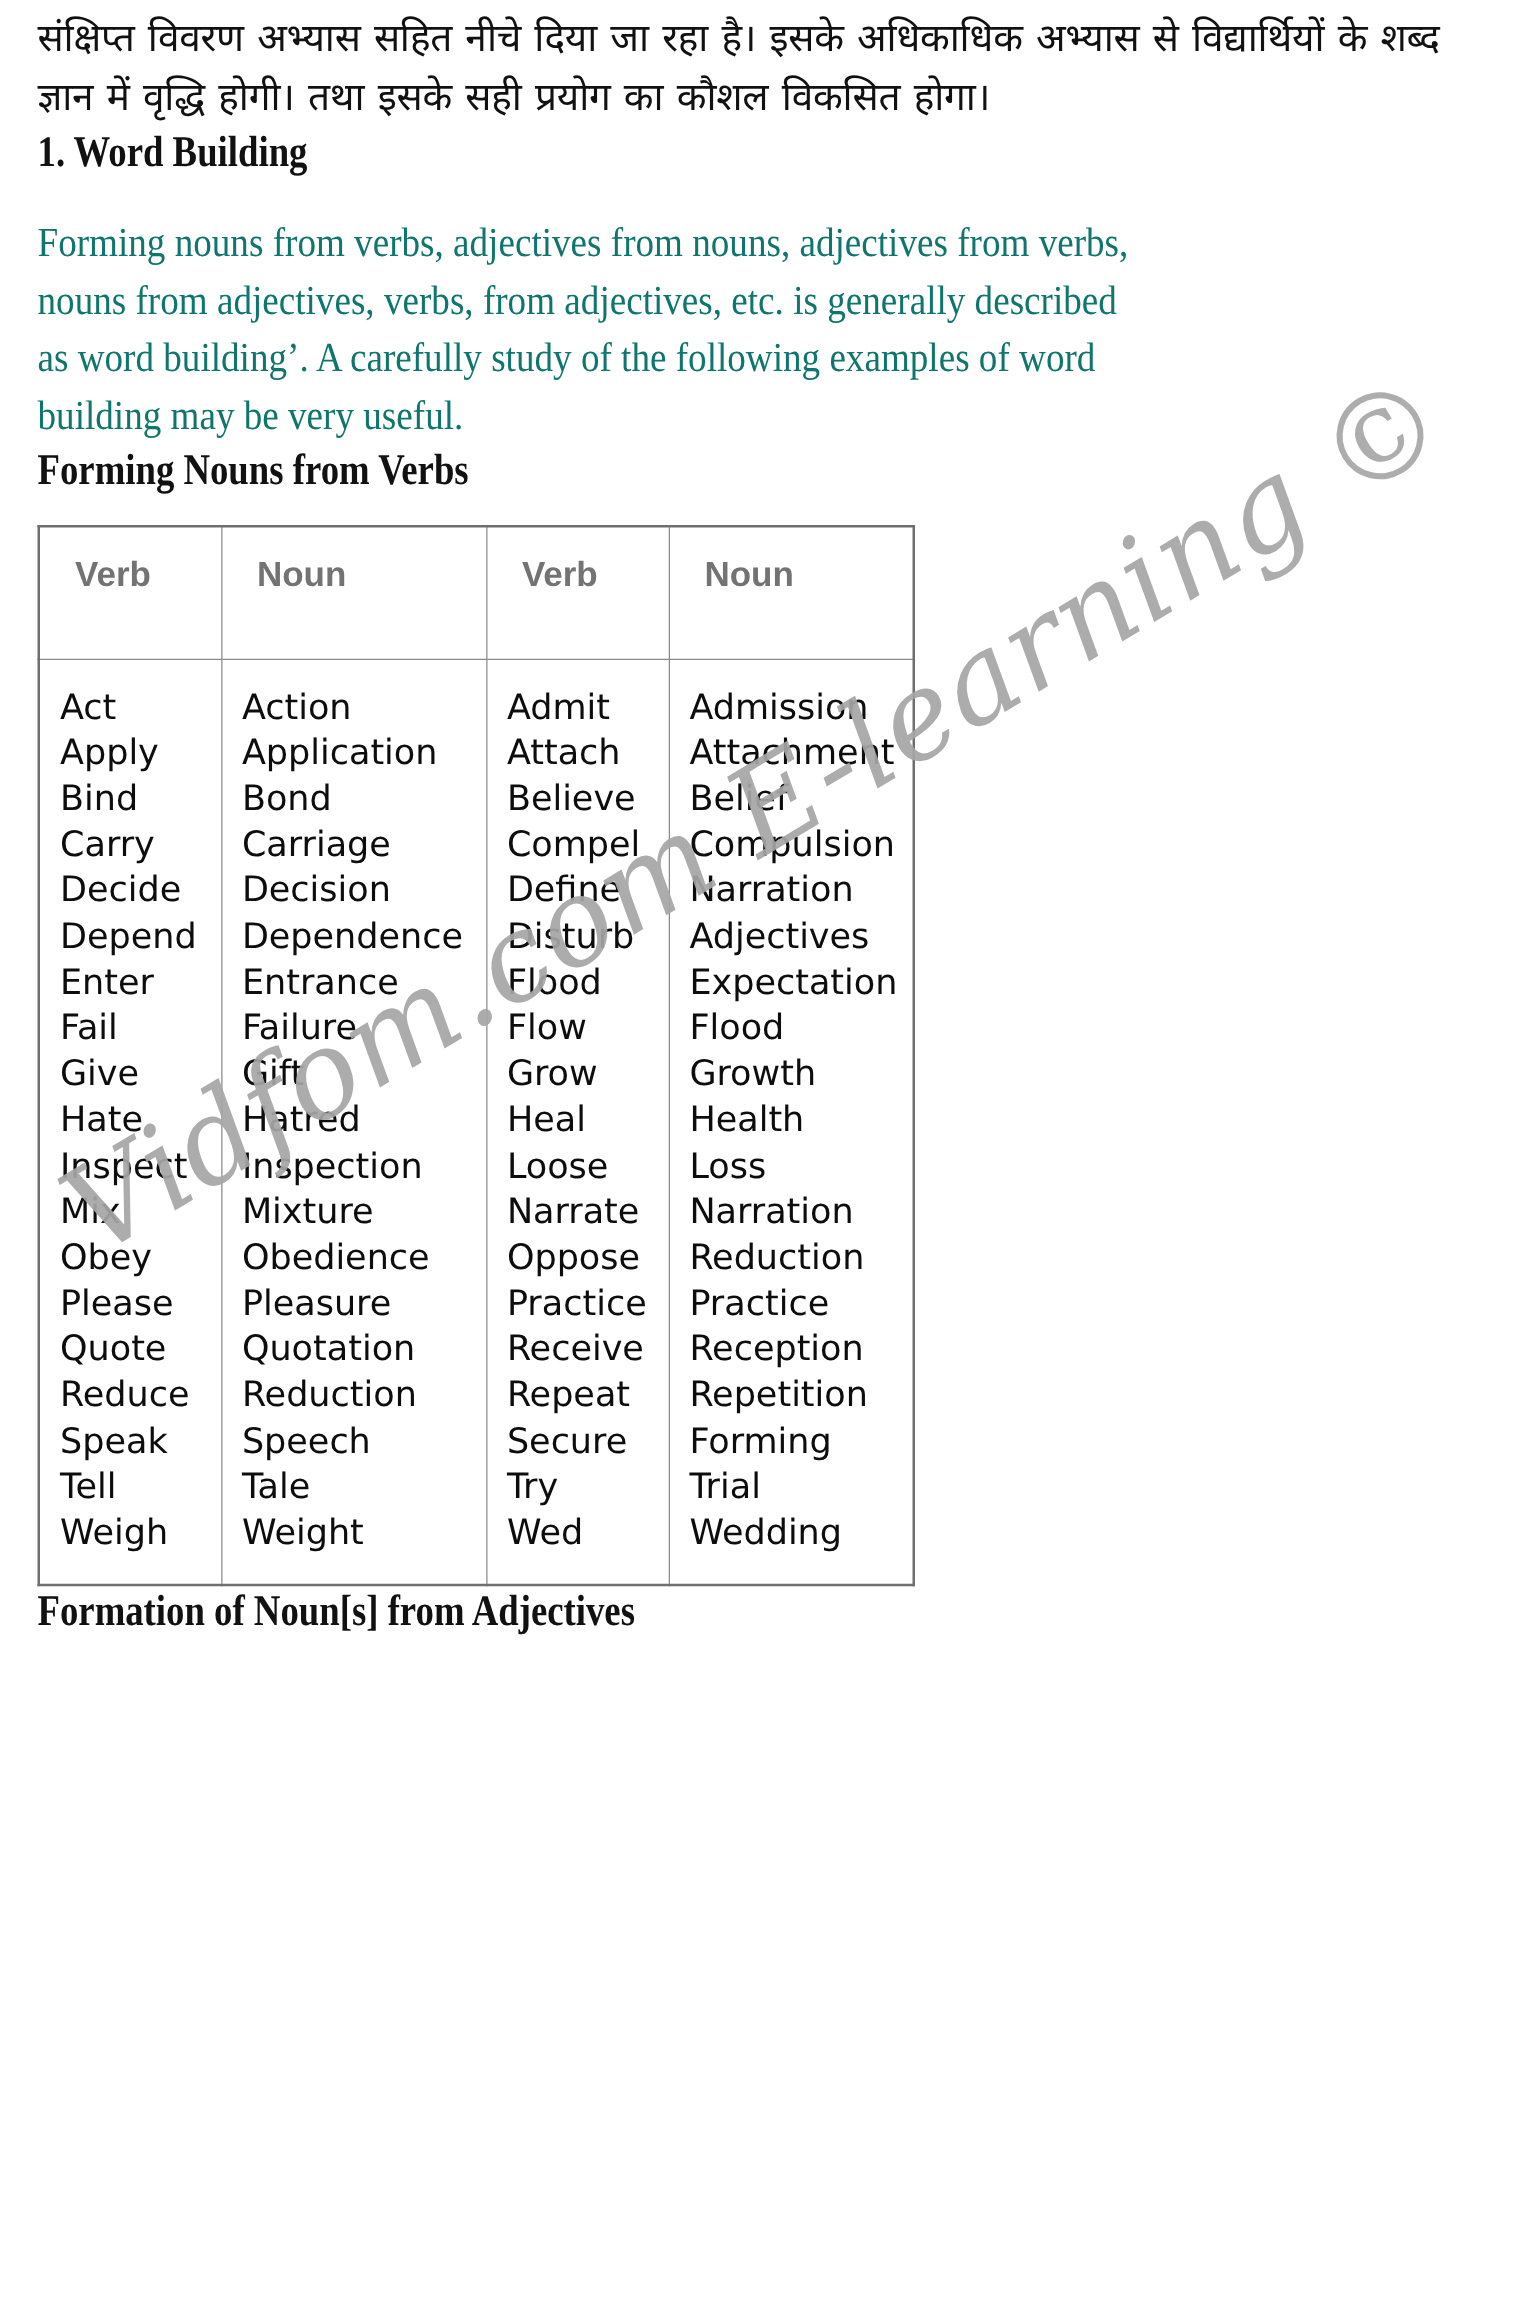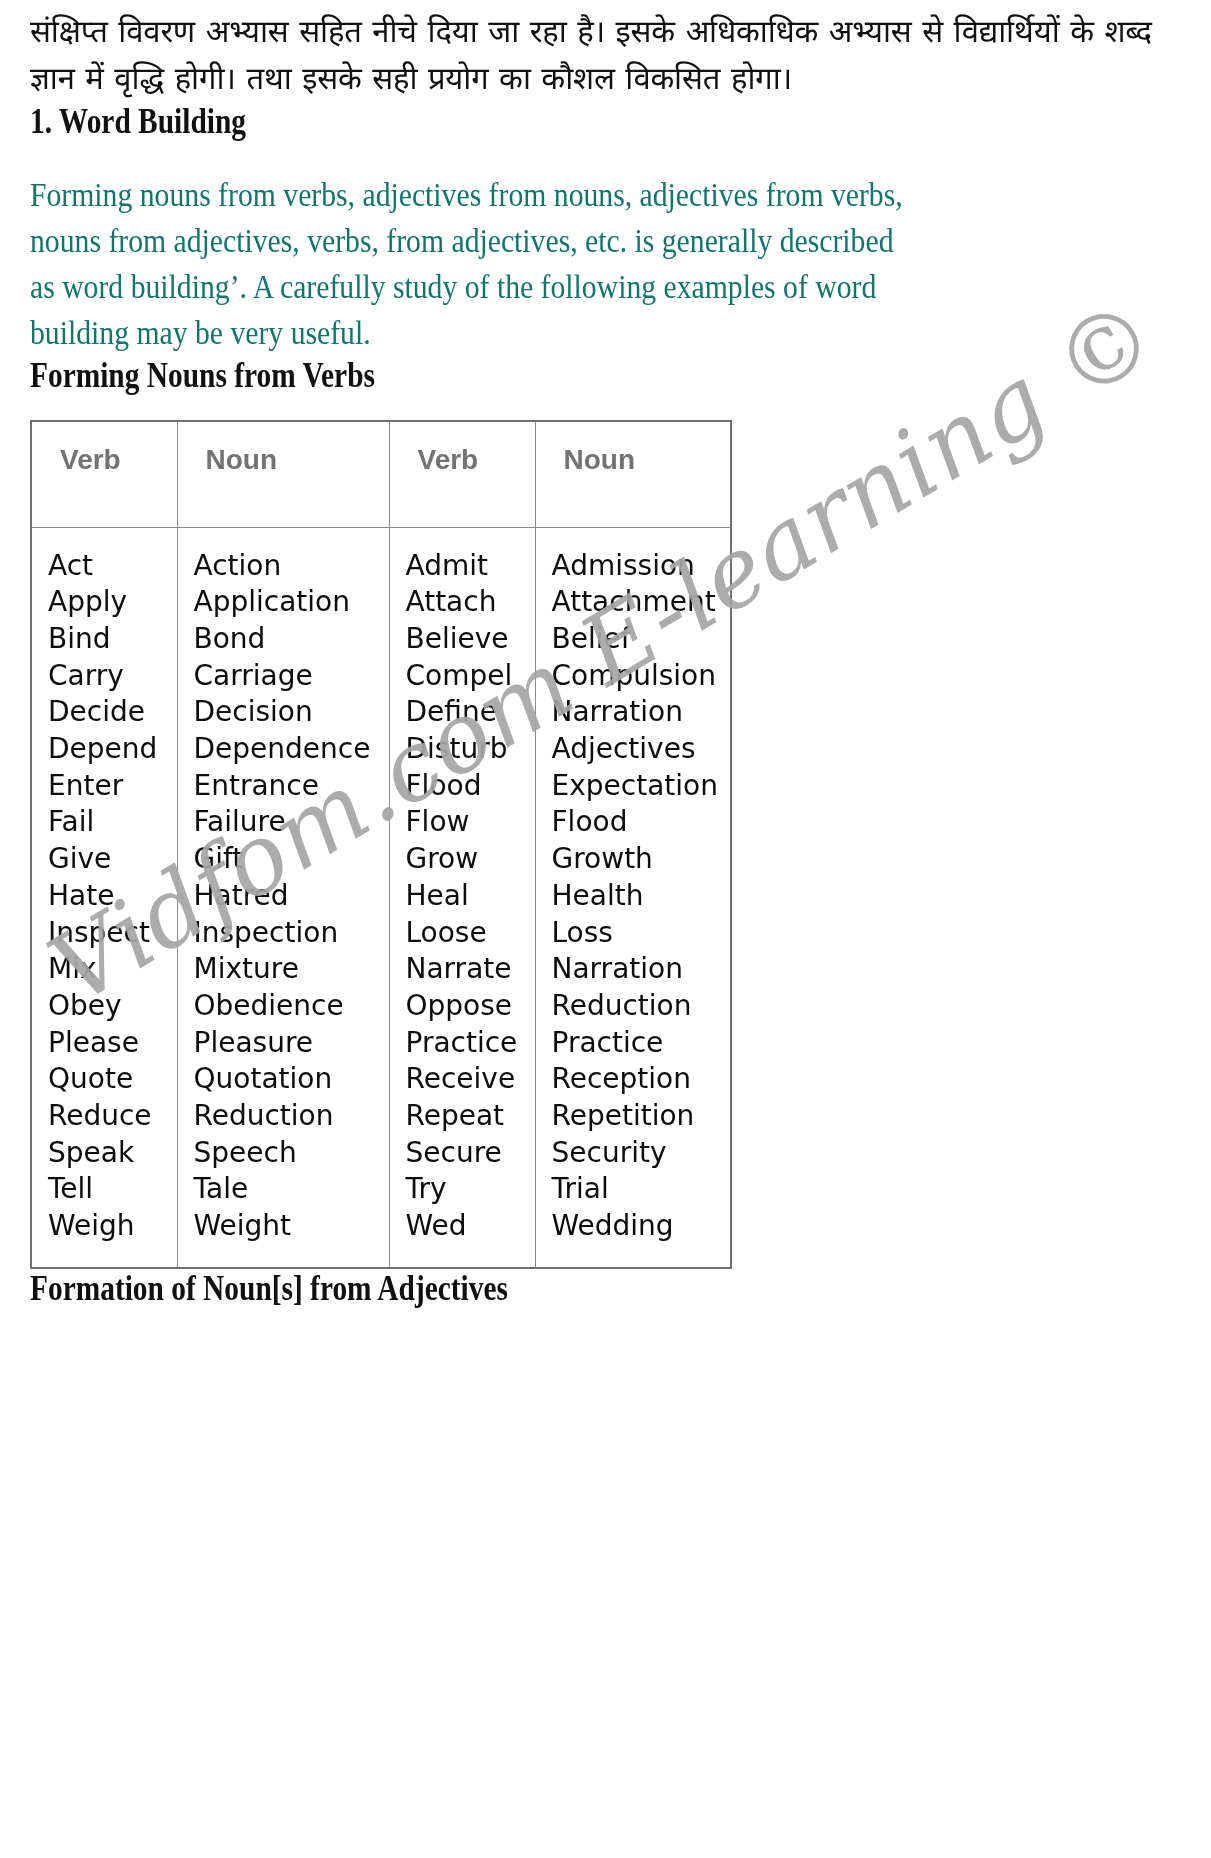--- a/index.html
+++ b/index.html
@@ -247,21 +247,21 @@
                 <li>Expectation</li>
                 <li>Flood</li>
                 <li>Growth</li>
                 <li>Health</li>
                 <li>Loss</li>
                 <li>Narration</li>
                 <li>Reduction</li>
                 <li>Practice</li>
                 <li>Reception</li>
                 <li>Repetition</li>
-                <li>Security</li>
+                <li>Forming</li>
                 <li>Trial</li>
                 <li>Wedding</li>
               </ul>
           </td>
         </tr>
       </tbody>
     </table>
   </div>
 
   <h2 class="section-heading h-formation-adj">Formation of Noun[s] from Adjectives</h2>

